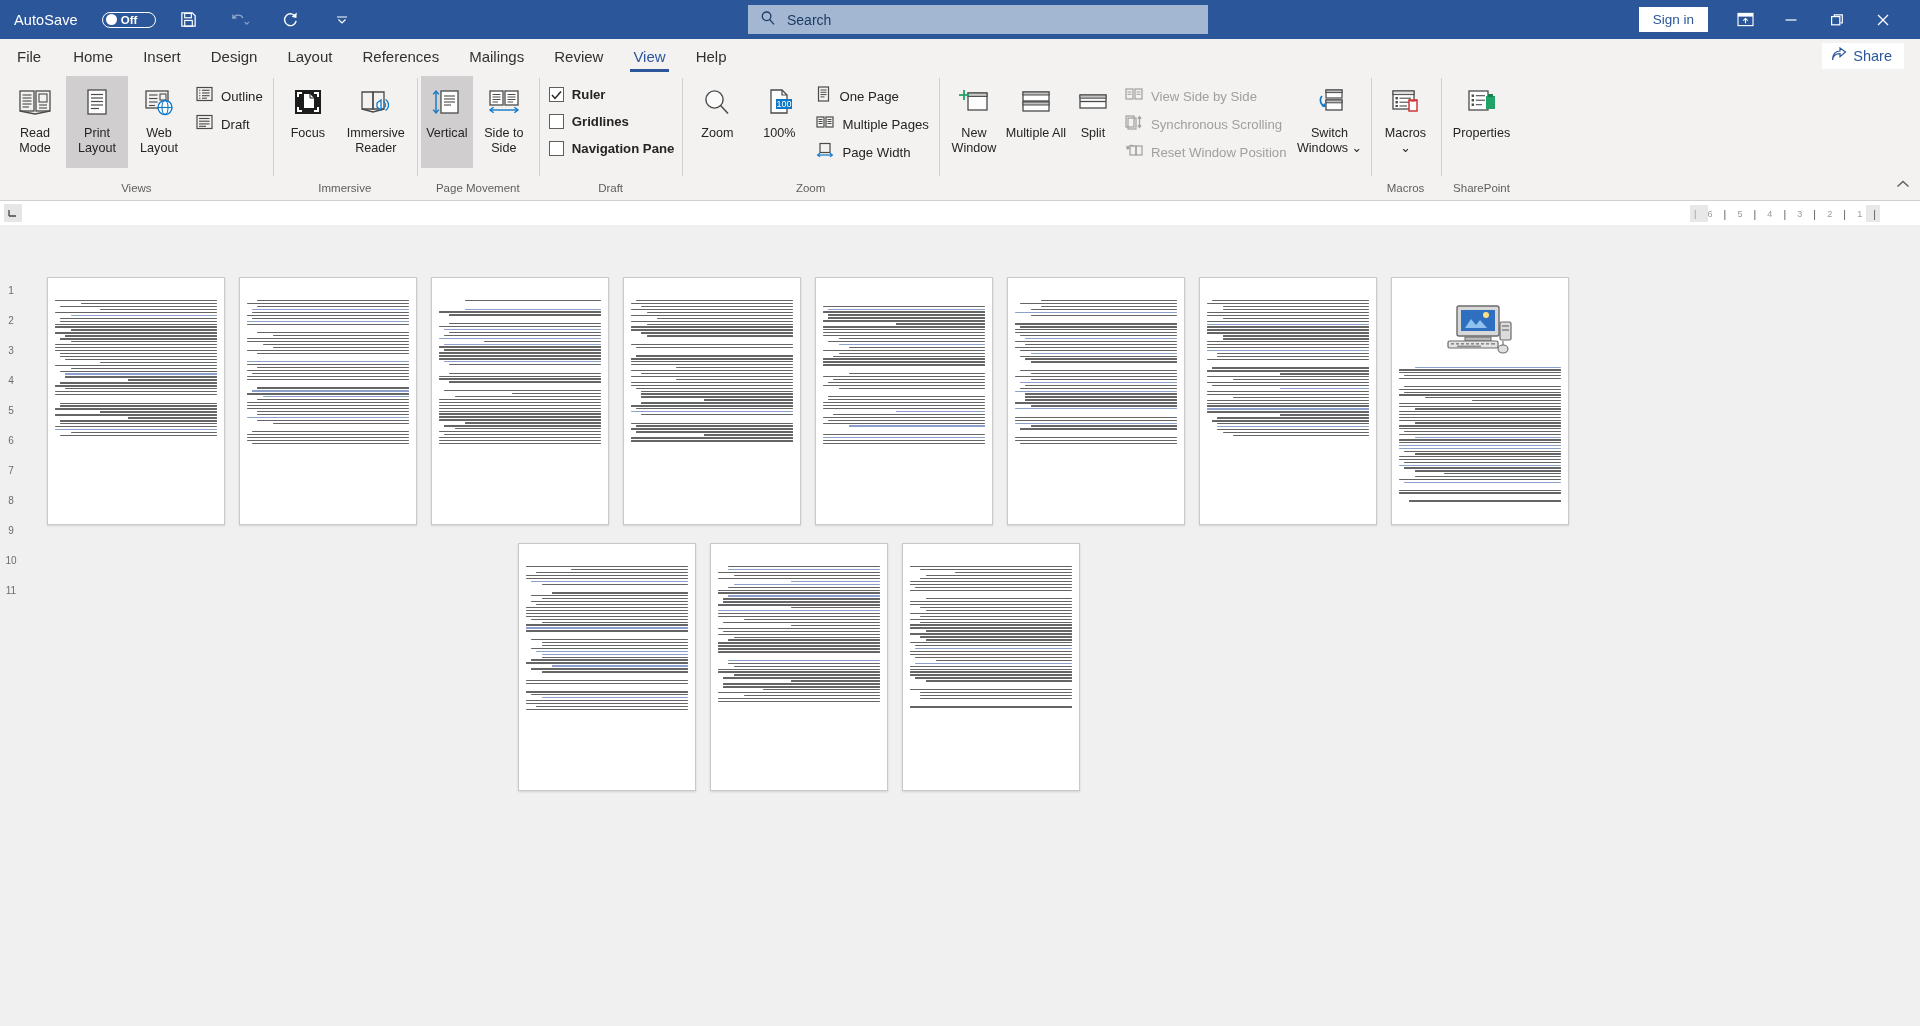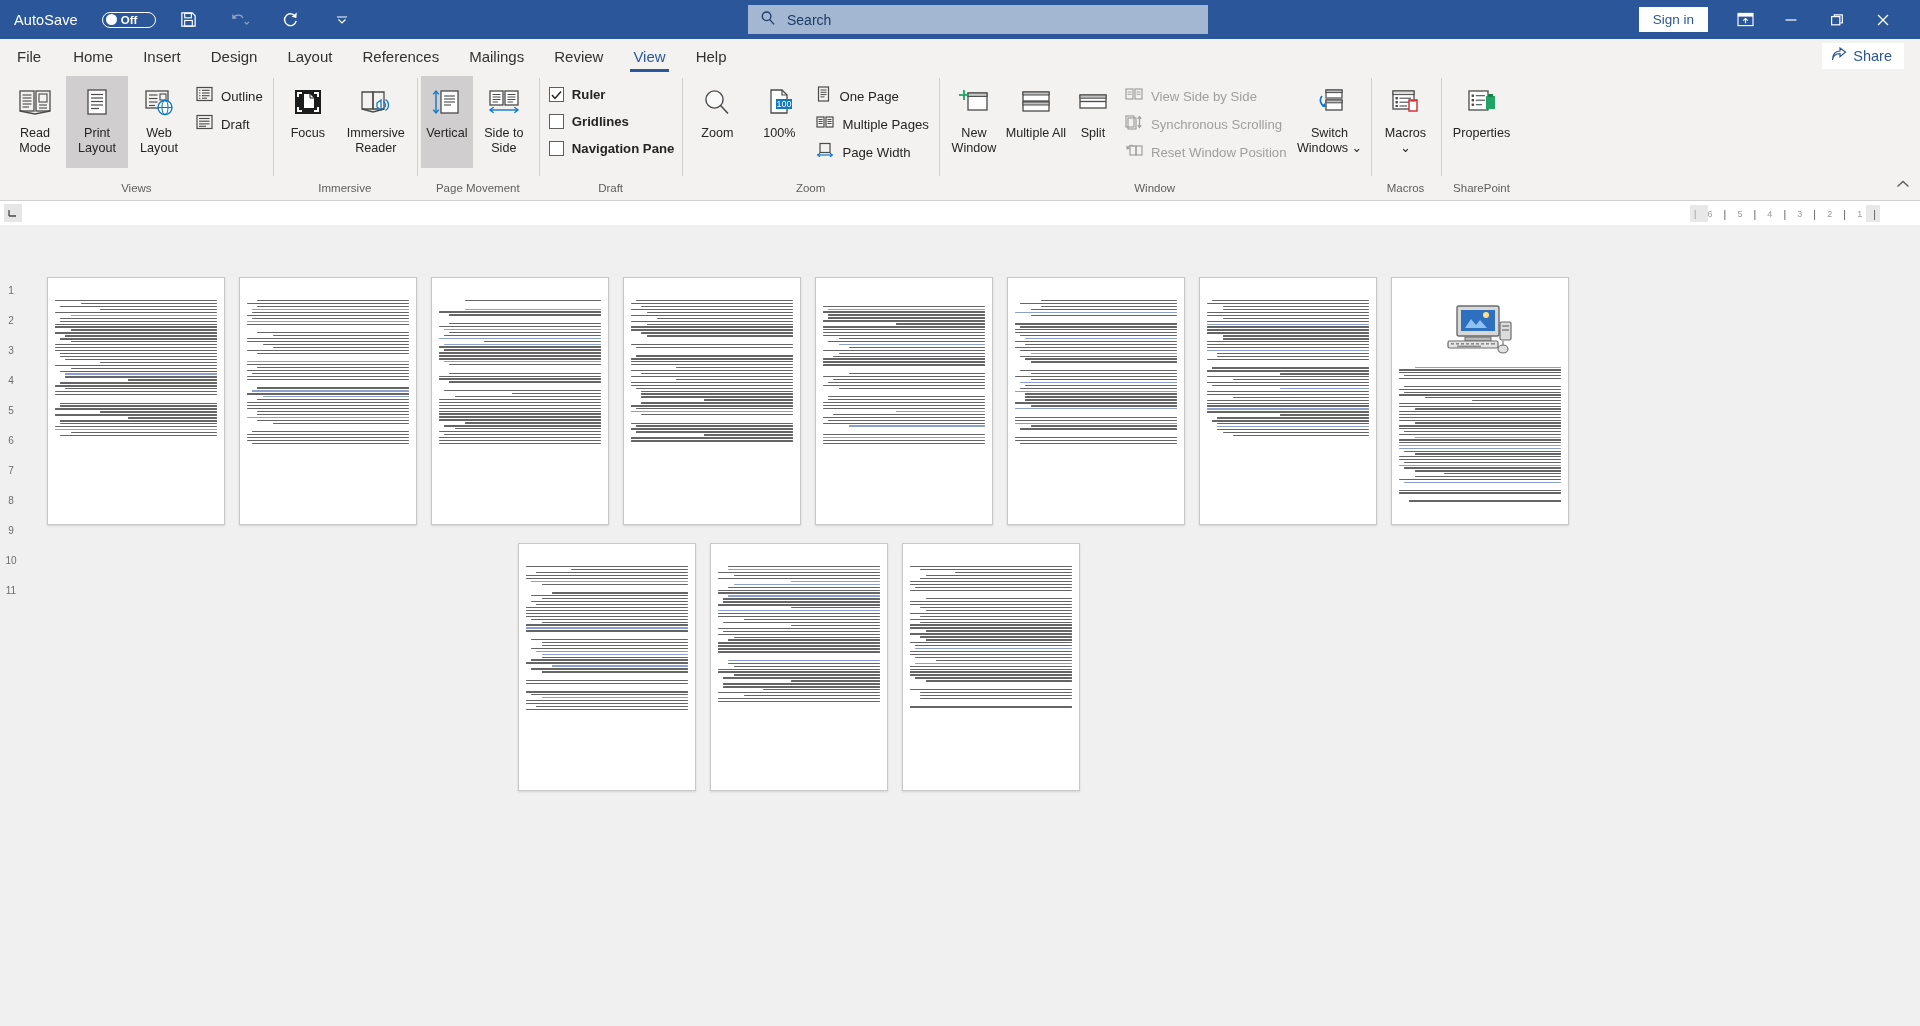--- a/index.html
+++ b/index.html
@@ -640,21 +640,20 @@
               <path d="M9 8 A6.5 6.5 0 0 0 12 18.5" fill="none" stroke="#0f77c8" stroke-width="1.6"></path>
               <path d="M9 18.8 L13.4 18.4 L11.4 15" fill="#0f77c8"></path>
             </svg>
         </div>
         <div class="lbl">
           <span>Switch Windows</span>
           <span> ⌄</span>
         </div>
       </div>
     </div>
-    <div class="glabel">Window</div>
   </div>
 
   <div class="group">
     <div class="grow">
       <div class="bigbtn">
         <div class="ico">
           <svg width="32" height="30" viewBox="0 0 32 30">
               <rect x="3" y="3" width="21" height="18" fill="#fff" stroke="#4a4a4a" stroke-width="1.3"></rect>
               <rect x="3" y="3" width="21" height="3.6" fill="#e0e0e0" stroke="#4a4a4a" stroke-width="1"></rect>
               <g fill="#4a4a4a">

